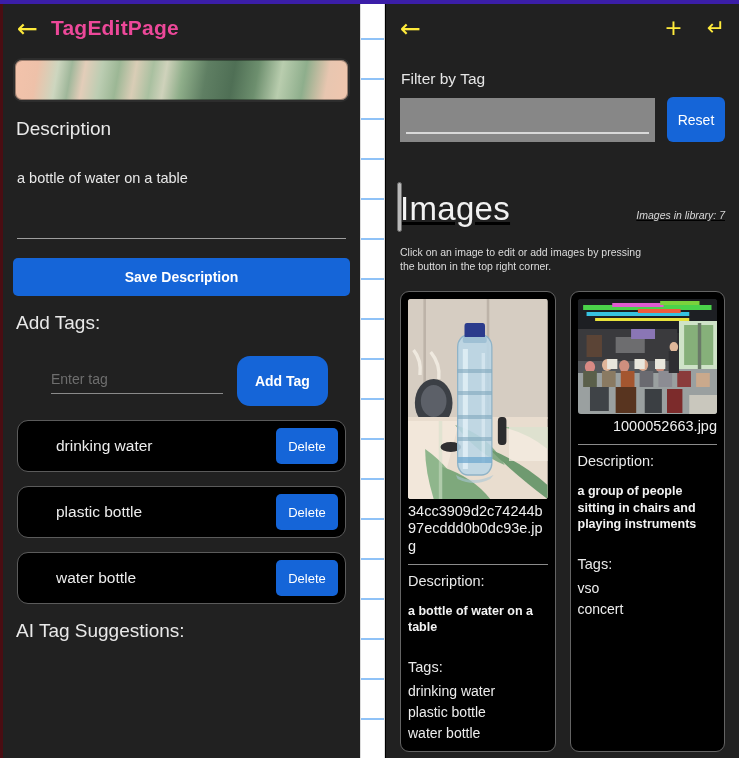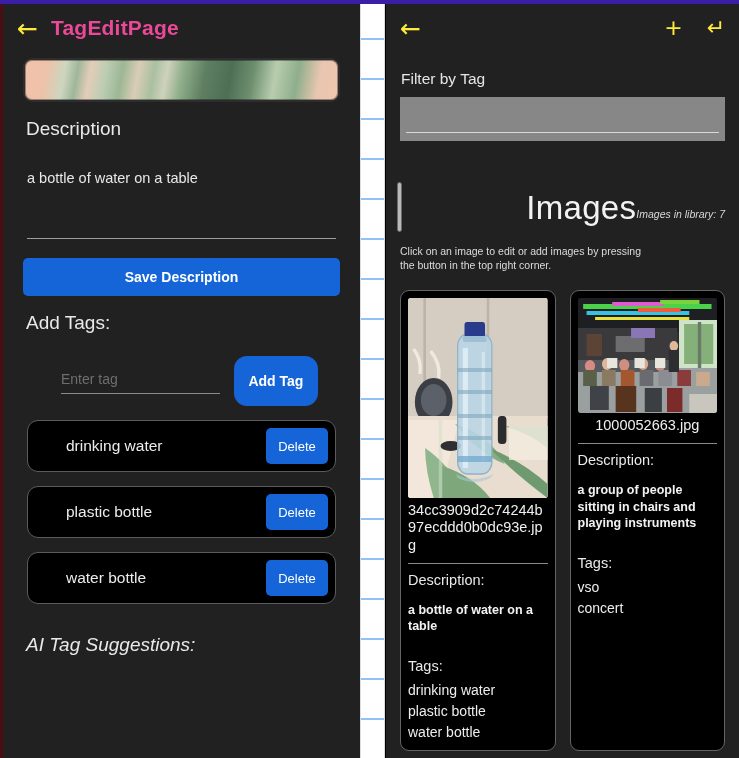--- a/index.html
+++ b/index.html
@@ -55,21 +55,21 @@
   .appbar .spacer { flex: 1 1 auto; }
   .appbar .act {
     color: #ffeb3b;
     font-size: 22px;
     margin-left: 24px;
     cursor: pointer;
     font-family: "DejaVu Sans", sans-serif;
     line-height: 1;
   }
 
-  .left-body { padding: 0 20px; }
+  .left-body { padding: 0 10px; }
 
   .hero-img {
     margin-top: 2px;
     height: 44px;
     border-radius: 9px;
     border: 2px solid #2d2d2d;
     overflow: hidden;
     background:
       linear-gradient(100deg,
         #f3c3ab 0%, #eec1a9 7%,
@@ -149,21 +149,21 @@
     border-radius: 11px;
     height: 52px;
     margin: 14px 4px 0 4px;
     padding: 0 7px 0 38px;
   }
   .tag-row .name { color: #ececec; font-size: 15.5px; }
   .del-btn {
     width: 62px; height: 36px;
     font-size: 13px; font-weight: normal;
   }
-  .ai-title { margin-top: 30px; font-style: italic; }
+  .ai-title { margin-top: 16px; }
 
   
   .paper-strip {
     position: absolute;
     top: 0; left: 360px;
     width: 25px; height: 758px;
     background:
       repeating-linear-gradient(
         to bottom,
         #ffffff 0px, #ffffff 38px,
@@ -212,22 +212,23 @@
     background: transparent; border: none; outline: none;
     padding: 0 8px; color: #fff; font-size: 14px;
     font-family: "Liberation Sans", sans-serif;
   }
   .reset-btn {
     width: 58px; height: 45px;
     font-size: 14px; border-radius: 6px;
   }
   .images-head {
     display: flex; align-items: flex-end;
-    justify-content: flex-end;
+    justify-content: space-between;
     margin-top: 48px;
+    text-decoration: underline;
   }
   .images-h1 {
     color: #f2f2f2; font-size: 33px; font-weight: 400;
     letter-spacing: .3px;
   }
   .lib-count {
     color: #d7d7d7; font-size: 10.5px; font-style: italic;
     padding-bottom: 7px;
   }
   .hint {
@@ -247,21 +248,21 @@
     cursor: pointer;
   }
   .thumb { width: 100%; border-radius: 3px; display: block; }
   .thumb-bottle { height: 200px; }
   .thumb-concert { height: 115px; }
   .fname {
     color: #efefef; font-size: 14.5px;
     line-height: 1.18; margin-top: 4px;
     word-break: break-all;
   }
-  .fname.center { text-align: center; word-break: normal; }
+  .fname.center { text-align: right; word-break: normal; }
   .card-rule { height: 1px; background: #8b8b8b; margin: 9px 0 8px 0; }
   .card-lbl { color: #e9e9e9; font-size: 14.5px; }
   .card-val {
     color: #f2f2f2; font-size: 12.5px;
     line-height: 1.3; margin-top: 14px; font-weight: bold;
   }
   .tags-lbl { color: #e9e9e9; font-size: 14.5px; margin-top: 24px; }
   .tag-line { color: #ededed; font-size: 14px; line-height: 1.5; }
   .tag-list { margin-top: 6px; }
 </style>
@@ -332,20 +333,21 @@
 
     <div class="right-body">
 
       <div class="filter-label">Filter by Tag</div>
 
       <div class="filter-row">
         <span class="filter-box">
           <input class="filter-inp" placeholder="" style="">
           <span class="ul"></span>
         </span>
+        <button class="btn-blue reset-btn">Reset</button>
       </div>
 
       <div class="images-head">
         <span class="images-h1">Images</span>
         <span class="lib-count">Images in library: 7</span>
       </div>
 
       <div class="hint">Click on an image to edit or add images by pressing the button in the top right corner.</div>
 
       <div class="cards">

